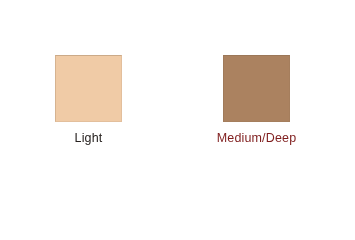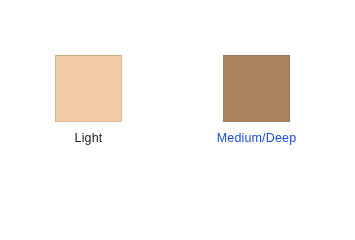--- a/index.html
+++ b/index.html
@@ -61,16 +61,16 @@
 <div id="swatch-panel" style="background-color: rgb(255, 255, 255); padding-left: 16px;">
 
   <div class="swatch-group" id="group-light">
     <div class="swatch-chip" style="background-color: rgb(240, 203, 166);"></div>
     <div class="swatch-label" style="color: rgb(38, 33, 31);">Light</div>
   </div>
 
 
   <div class="swatch-group" id="group-medium-deep">
     <div class="swatch-chip" style="background-color: rgb(171, 130, 96);"></div>
-    <div class="swatch-label" style="color: #1d4ed8;">Medium/Deep</div>
+    <div class="swatch-label" style="color: #7f1d1d;">Medium/Deep</div>
   </div>
 
 </div>
 
 </body></html>

